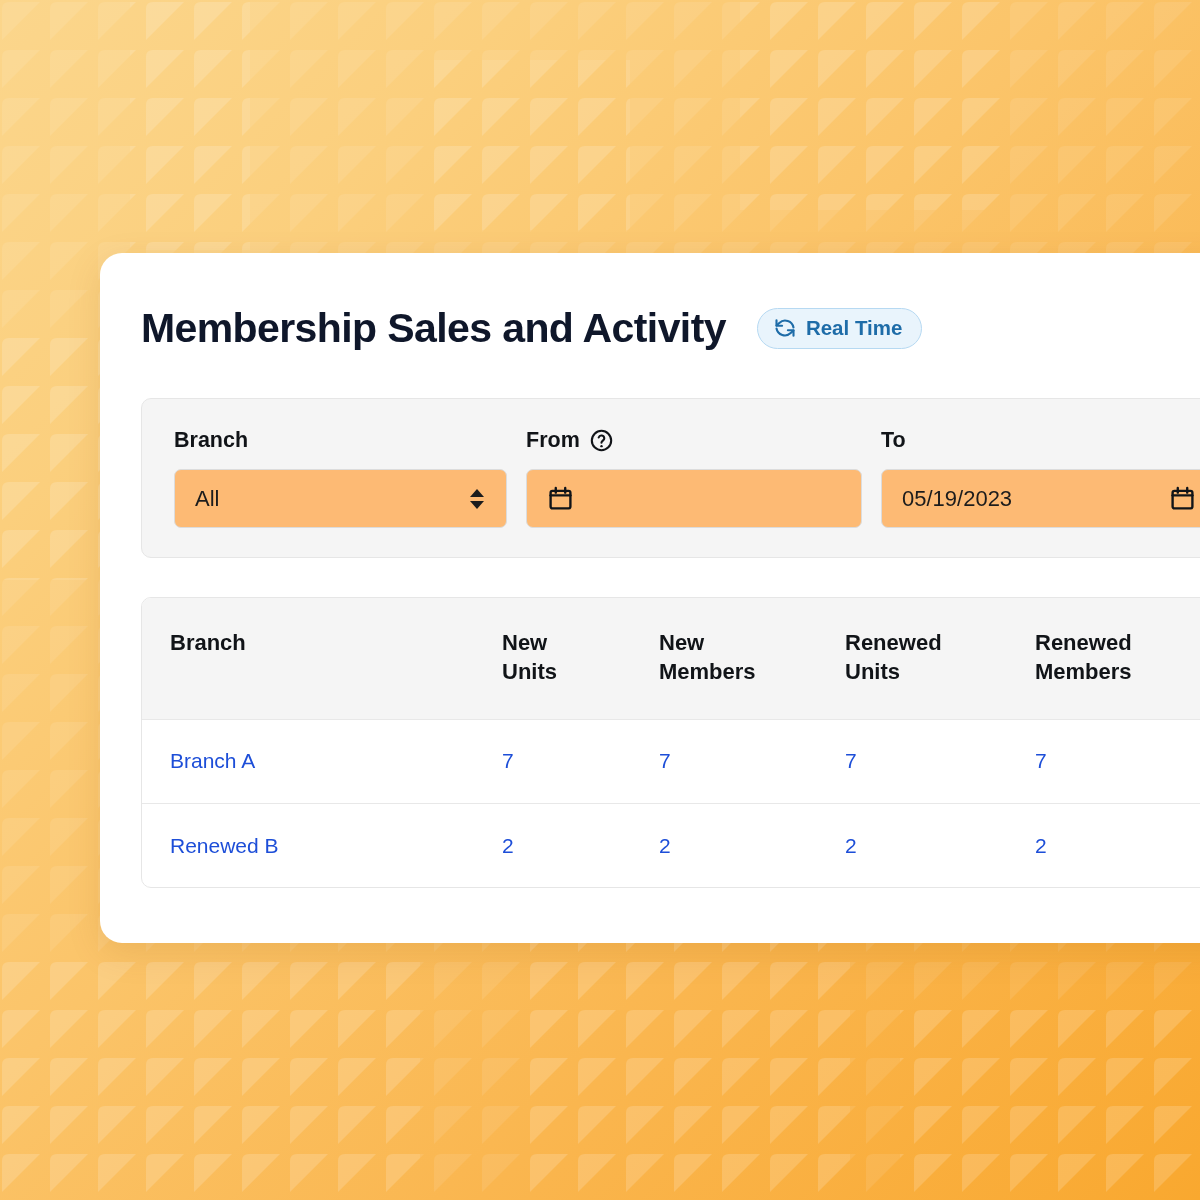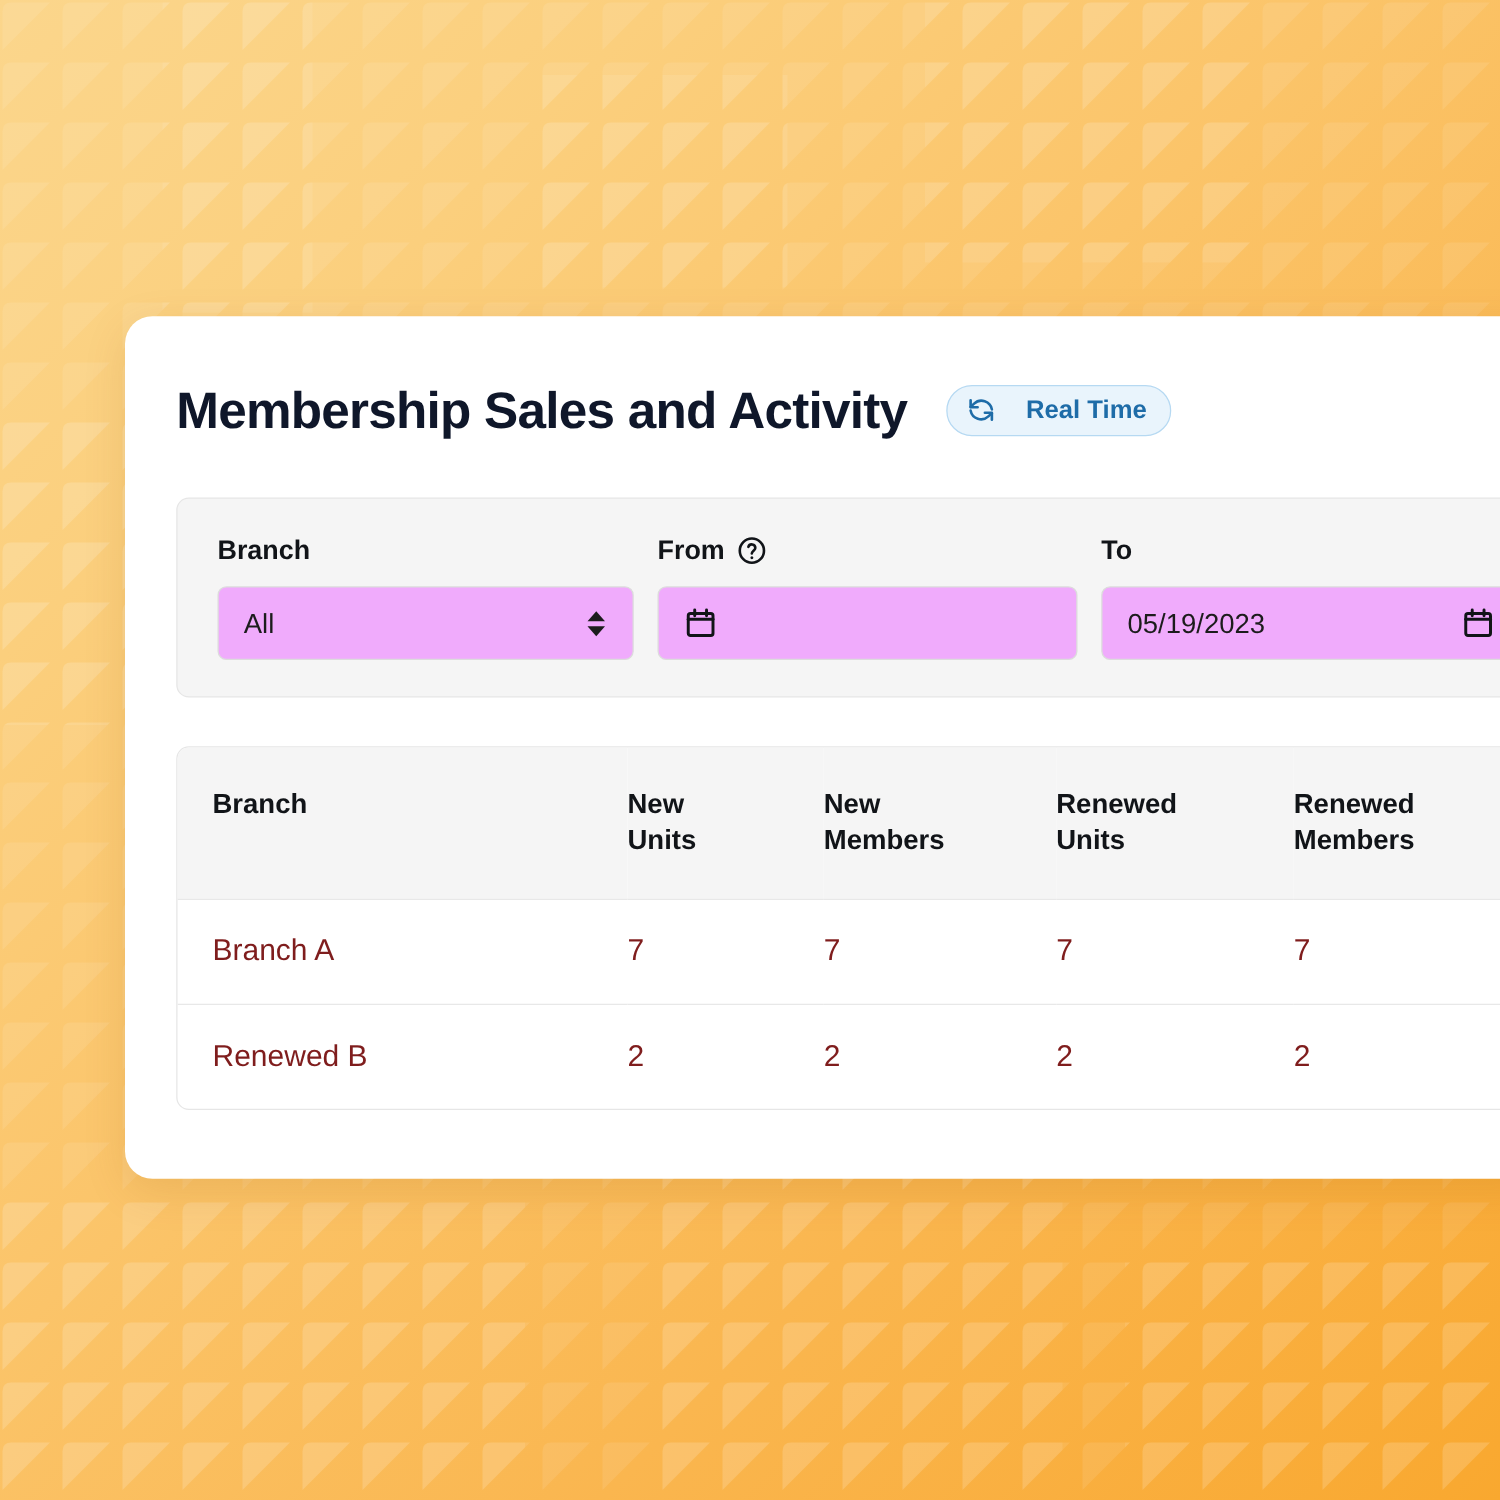--- a/index.html
+++ b/index.html
@@ -59,21 +59,21 @@
     font-size: 41px;
     font-weight: bold;
     color: #0f172a;
     letter-spacing: -.6px;
     white-space: nowrap;
   }
 
   .realtime-badge {
     display: inline-flex;
     align-items: center;
-    gap: 24px;
+    gap: 9px;
     height: 41px;
     padding: 0 19px 0 15px;
     border: 1px solid #b6d9f2;
     border-radius: 21px;
     background: #e9f4fc;
     color: #1e6ca8;
     font-size: 20.5px;
     font-weight: bold;
     white-space: nowrap;
   }
@@ -105,21 +105,21 @@
     font-size: 21.5px;
     font-weight: bold;
     color: #111418;
     margin-bottom: 17px;
     height: 24px;
   }
 
   .control {
     position: relative;
     height: 59px;
-    background: #f0abfc;
+    background: #fdba74;
     border: 1px solid #dcdcdc;
     border-radius: 7px;
     display: flex;
     align-items: center;
     padding: 0 16px 0 20px;
   }
 
   .control-value {
     font-size: 22px;
     color: #1c1c1c;
@@ -169,22 +169,22 @@
 
   th.c-branch   { width: 360px; }
   th.c-nu       { width: 157px; }
   th.c-nm       { width: 186px; }
   th.c-ru       { width: 190px; }
   th.c-rm       { width: 235px; }
 
   tbody tr { border-top: 1px solid #e8e8e8; }
 
   td {
-    font-size: 24px;
-    color: #7f1d1d;
+    font-size: 21px;
+    color: #1d4ed8;
     padding: 26px 10px 26px 0;
     height: 84px;
   }
 
   
   .hdr-line { display: block; }
 </style>
 </head>
 <body>
 

